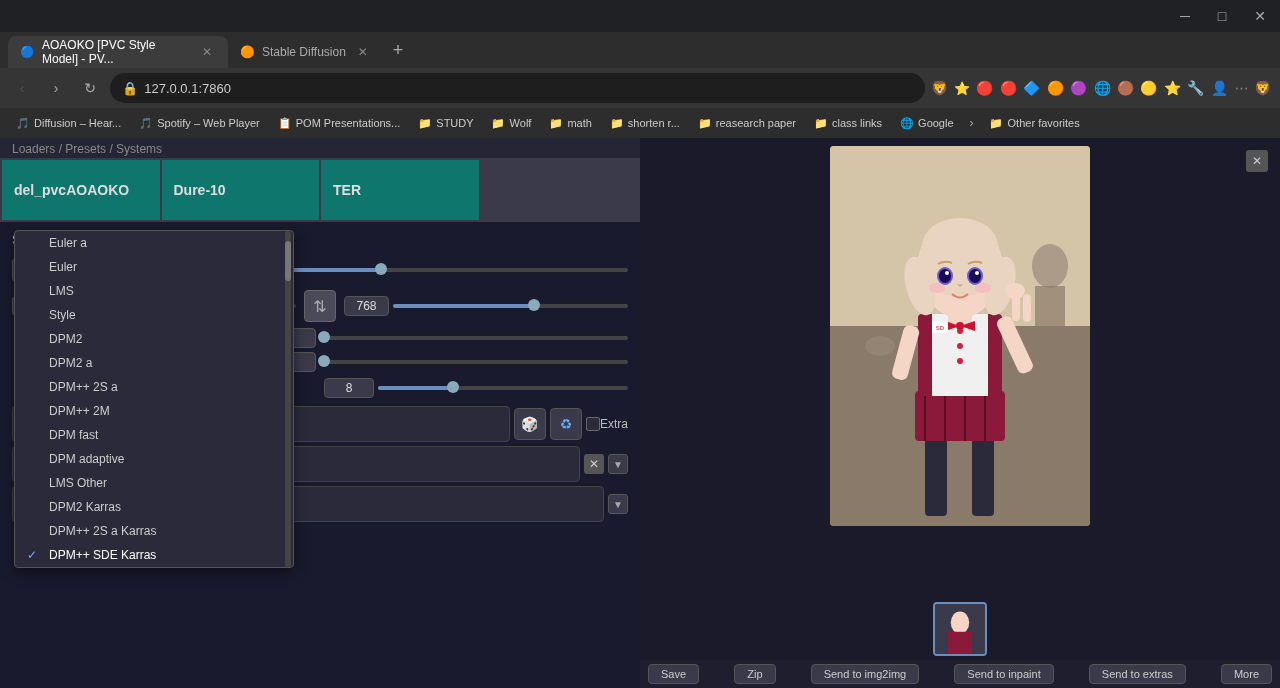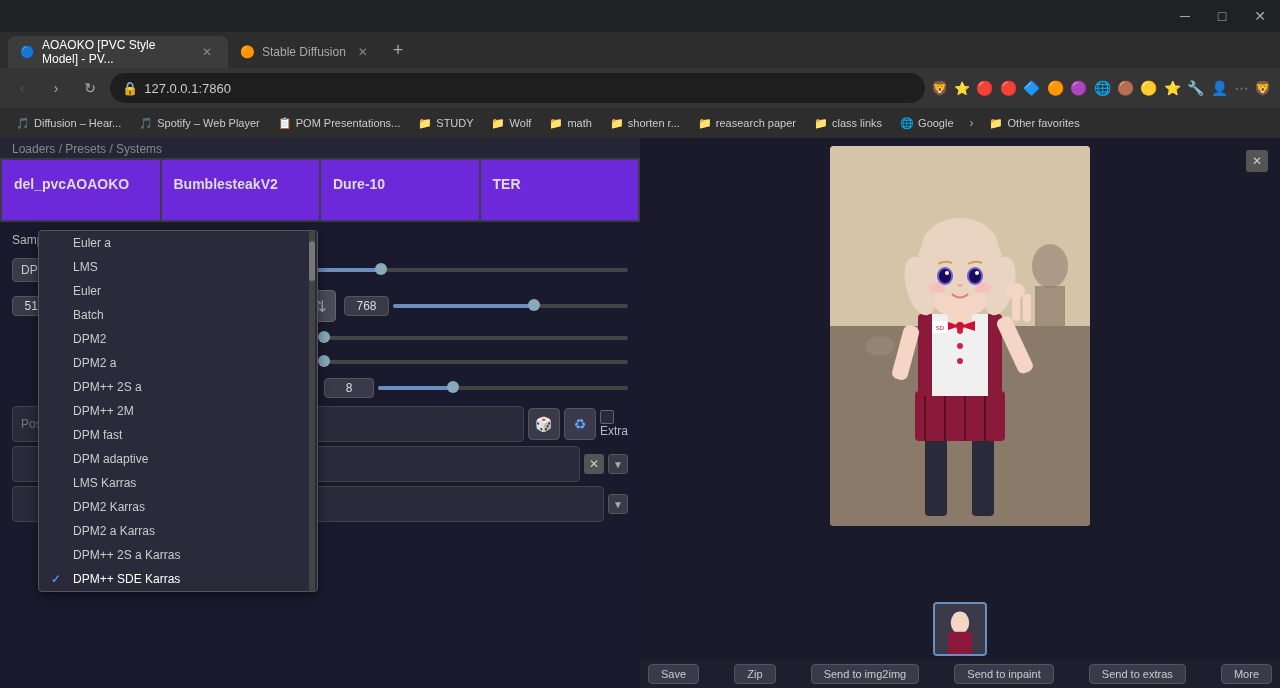--- a/index.html
+++ b/index.html
@@ -197,28 +197,29 @@
 
     .model-cards {
       display: grid;
       grid-template-columns: repeat(4, 1fr);
       gap: 2px;
       padding: 2px;
       background: #3a3a4a;
     }
 
     .model-card {
-      background: #6d28d9;
+      background: #0f766e;
       padding: 16px 12px;
       cursor: pointer;
       font-size: 14px;
       font-weight: 600;
       color: #ddd;
       min-height: 60px;
       display: flex;
+      align-items: center;
     }
 
     .sampling-row {
       display: flex;
       align-items: center;
       margin-bottom: 8px;
       gap: 8px;
     }
 
     .section-label {
@@ -264,21 +265,21 @@
     }
 
     .method-dropdown-container .dropdown-select {
       width: 270px;
     }
 
     
     .dropdown-list-overlay {
       position: absolute;
       top: 230px;
-      left: 38px;
+      left: 14px;
       width: 280px;
       background: #2a2a3a;
       border: 1px solid #555;
       border-radius: 4px;
       z-index: 100;
       box-shadow: 0 4px 12px rgba(0,0,0,0.5);
     }
 
     .dropdown-list-item {
       display: flex;
@@ -684,23 +685,20 @@
 
     <div class="model-cards-header">
       <span>Loaders / Presets / Systems</span>
     </div>
 
     <div class="model-cards">
       <div class="model-card">
         <span>del_pvcAOAOKO</span>
       </div>
       <div class="model-card">
-        <span>BumblesteakV2</span>
-      </div>
-      <div class="model-card">
         <span>Dure-10</span>
       </div>
       <div class="model-card">
         <span>TER</span>
       </div>
     </div>
 
     <div class="sampling-main">
       <div class="sampling-row">
         <span class="section-label">Sampling method</span>
@@ -796,21 +794,21 @@
     <div style="padding:4px 12px;">
 
       <div style="display:flex;align-items:center;gap:4px;margin-bottom:4px;">
         <input type="text" class="prompt-input" placeholder="Positive prompt" style="flex: 1 1 0%;">
         <div class="icon-btn blue">
           <span>🎲</span>
         </div>
         <div class="icon-btn green">
           <span>♻</span>
         </div>
-        <div style="display:flex;flex-direction:column;">
+        <div style="display:flex;align-items:center;">
           <div class="checkbox-box"></div>
           <span class="checkbox-label">Extra</span>
         </div>
       </div>
 
       <div style="display:flex;align-items:center;gap:4px;margin-bottom:4px;">
         <input type="text" class="prompt-input" style="flex: 1 1 0%;">
         <div class="close-x-btn">
           <span>✕</span>
         </div>
@@ -828,29 +826,29 @@
     </div>
 
     <div class="dropdown-list-overlay">
       <div class="overlay-scroll-area">
         <div class="dropdown-list-item">
           <span class="check"></span>
           <span>Euler a</span>
         </div>
         <div class="dropdown-list-item">
           <span class="check"></span>
+          <span>Euler</span>
+        </div>
+        <div class="dropdown-list-item">
+          <span class="check"></span>
           <span>LMS</span>
         </div>
         <div class="dropdown-list-item">
           <span class="check"></span>
-          <span>Euler</span>
-        </div>
-        <div class="dropdown-list-item">
-          <span class="check"></span>
-          <span>Batch</span>
+          <span>Style</span>
         </div>
         <div class="dropdown-list-item">
           <span class="check"></span>
           <span>DPM2</span>
         </div>
         <div class="dropdown-list-item">
           <span class="check"></span>
           <span>DPM2 a</span>
         </div>
         <div class="dropdown-list-item">
@@ -864,29 +862,25 @@
         <div class="dropdown-list-item">
           <span class="check"></span>
           <span>DPM fast</span>
         </div>
         <div class="dropdown-list-item">
           <span class="check"></span>
           <span>DPM adaptive</span>
         </div>
         <div class="dropdown-list-item">
           <span class="check"></span>
-          <span>LMS Karras</span>
+          <span>LMS Other</span>
         </div>
         <div class="dropdown-list-item">
           <span class="check"></span>
           <span>DPM2 Karras</span>
-        </div>
-        <div class="dropdown-list-item">
-          <span class="check"></span>
-          <span>DPM2 a Karras</span>
         </div>
         <div class="dropdown-list-item">
           <span class="check"></span>
           <span>DPM++ 2S a Karras</span>
         </div>
         <div class="dropdown-list-item selected">
           <span class="check">✓</span>
           <span>DPM++ SDE Karras</span>
         </div>
 

